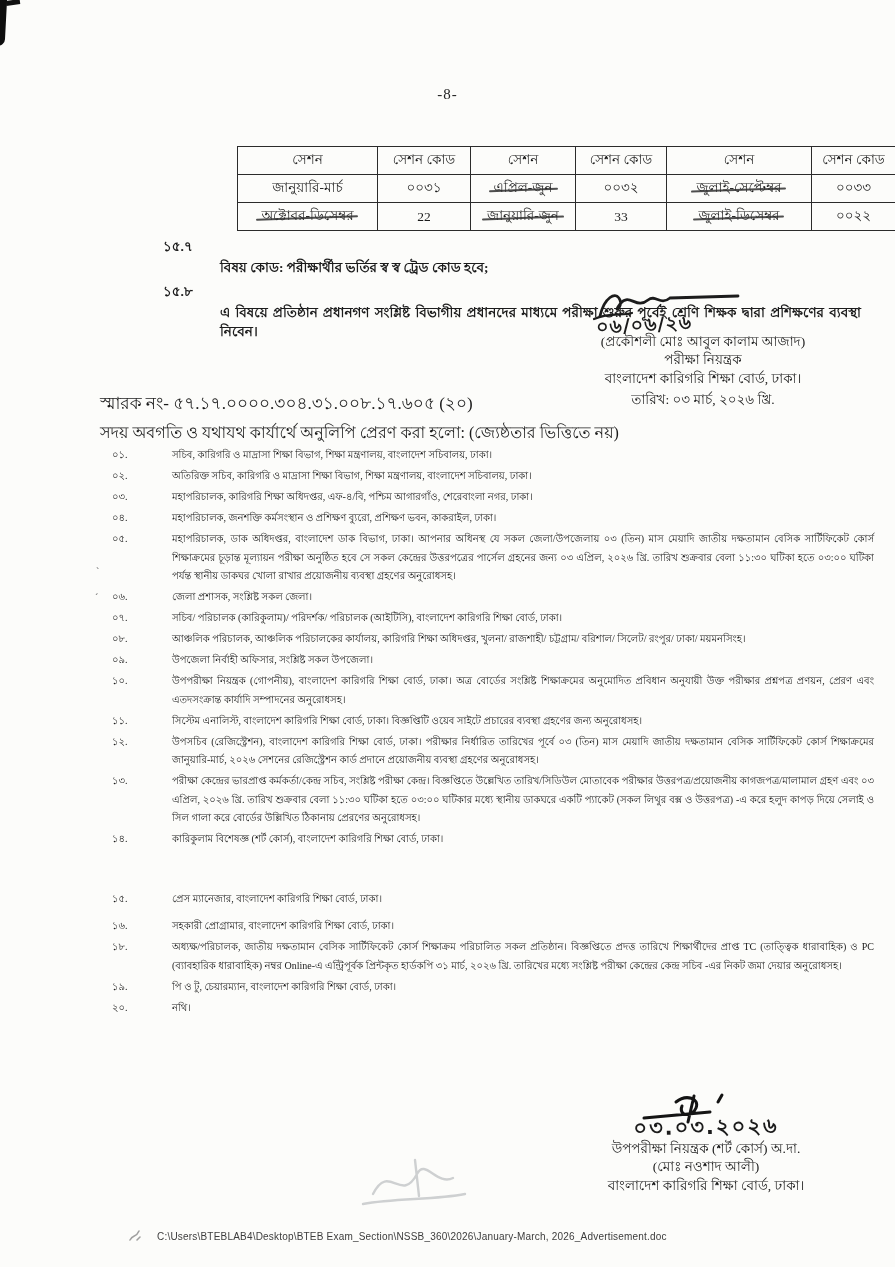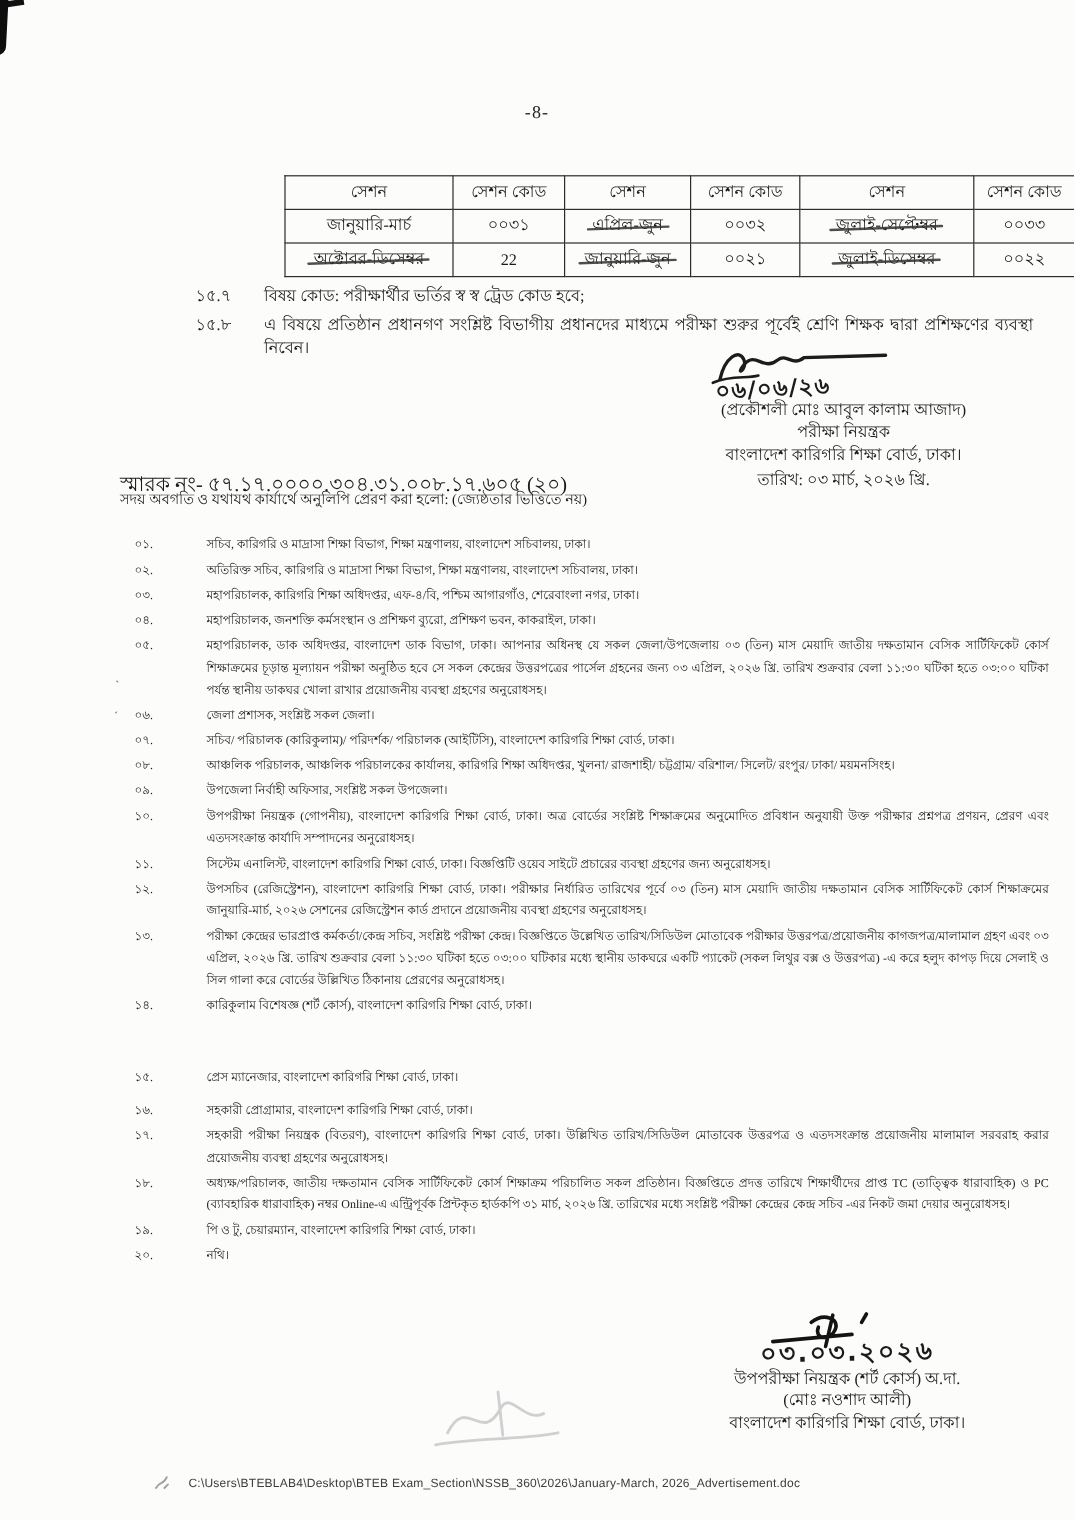--- a/index.html
+++ b/index.html
@@ -29,33 +29,33 @@
     padding:2px 2px;height:23px;font-weight:normal;overflow:hidden;white-space:nowrap;
   }
   table.session th{height:21px;margin-top:10px;}
   .struck{position:relative;display:inline-block;padding:0 2px;}
   .struck::after{
     content:"";position:absolute;left:-3px;right:-3px;top:52%;height:2px;
     background:#2f2f2f;transform:rotate(-2deg);border-radius:2px;opacity:.85;
   }
 
   .clauses{position:absolute;left:163px;top:237px;width:712px;font-size:13.5px;line-height:19px;}
-  .clause{display:grid;grid-template-columns:57px 1fr;margin-bottom:5px;}
-  .clause .tx{text-align:justify;padding-right:14px;}
+  .clause{display:grid;grid-template-columns:57px 1fr;margin-bottom:5px;font-weight:bold;}
+  .clause .tx{text-align:justify;padding-right:14px;margin-top:21px;}
 
   .sig{position:absolute;text-align:center;font-size:13.5px;line-height:18.5px;}
   .sig-top{left:570px;top:286px;width:266px;}
   .sig-bottom{left:578px;top:1092px;width:256px;}
   .sig svg{display:block;}
   .hand-date{font-weight:bold;font-family:"DejaVu Sans",sans-serif;}
   .hand-date-top{font-size:19px;transform:rotate(-3deg);text-align:left;padding-left:26px;margin:-10px 0 2px 0;letter-spacing:1px;}
   .hand-date-bottom{font-size:21px;transform:rotate(-1deg);margin:-8px 0 3px 0;letter-spacing:2px;}
 
   .memo-number{position:absolute;left:100px;top:390px;font-size:17px;}
-  .copy-intro{position:absolute;left:100px;top:407px;font-size:12px;}
+  .copy-intro{position:absolute;left:100px;top:420px;font-size:16px;}
 
   .copy-list{position:absolute;left:112px;top:446px;width:766px;font-size:10px;line-height:18.5px;}
   .list-item{display:grid;grid-template-columns:60px 1fr;margin-bottom:2.5px;}
   .list-item .tx{text-align:justify;padding-right:4px;}
   .list-item:nth-child(15){margin-bottom:9px;margin-top:41px;}
 
   .pencil-scribble{position:absolute;left:345px;top:1152px;opacity:.55;}
 
   .footer-path{
     position:absolute;left:157px;top:1231px;
@@ -91,21 +91,21 @@
           <td><span>০০৩১</span></td>
           <td><span class="struck">এপ্রিল-জুন</span></td>
           <td><span>০০৩২</span></td>
           <td><span class="struck">জুলাই-সেপ্টেম্বর</span></td>
           <td><span>০০৩৩</span></td>
         </tr>
         <tr>
           <td><span class="struck">অক্টোবর-ডিসেম্বর</span></td>
           <td><span>22</span></td>
           <td><span class="struck">জানুয়ারি-জুন</span></td>
-          <td><span>০০২১</span></td>
+          <td><span>33</span></td>
           <td><span class="struck">জুলাই-ডিসেম্বর</span></td>
           <td><span>০০২২</span></td>
         </tr>
       </tbody>
   </table>
 
   <div class="clauses" id="clauses">
       <div class="clause">
         <span>১৫.৭</span>
         <span class="tx">বিষয় কোড: পরীক্ষার্থীর ভর্তির স্ব স্ব ট্রেড কোড হবে;</span>
@@ -191,24 +191,20 @@
       </div>
       <div class="list-item">
         <span>১৫.</span>
         <span class="tx">প্রেস ম্যানেজার, বাংলাদেশ কারিগরি শিক্ষা বোর্ড, ঢাকা।</span>
       </div>
       <div class="list-item">
         <span>১৬.</span>
         <span class="tx">সহকারী প্রোগ্রামার, বাংলাদেশ কারিগরি শিক্ষা বোর্ড, ঢাকা।</span>
       </div>
       <div class="list-item">
-        <span>১৭.</span>
-        <span class="tx">সহকারী পরীক্ষা নিয়ন্ত্রক (বিতরণ), বাংলাদেশ কারিগরি শিক্ষা বোর্ড, ঢাকা। উল্লিখিত তারিখ/সিডিউল মোতাবেক উত্তরপত্র ও এতদসংক্রান্ত প্রয়োজনীয় মালামাল সরবরাহ করার প্রয়োজনীয় ব্যবস্থা গ্রহণের অনুরোধসহ।</span>
-      </div>
-      <div class="list-item">
         <span>১৮.</span>
         <span class="tx">অধ্যক্ষ/পরিচালক, জাতীয় দক্ষতামান বেসিক সার্টিফিকেট কোর্স শিক্ষাক্রম পরিচালিত সকল প্রতিষ্ঠান। বিজ্ঞপ্তিতে প্রদত্ত তারিখে শিক্ষার্থীদের প্রাপ্ত TC (তাত্ত্বিক ধারাবাহিক) ও PC (ব্যাবহারিক ধারাবাহিক) নম্বর Online-এ এন্ট্রিপূর্বক প্রিন্টকৃত হার্ডকপি ৩১ মার্চ, ২০২৬ খ্রি. তারিখের মধ্যে সংশ্লিষ্ট পরীক্ষা কেন্দ্রের কেন্দ্র সচিব -এর নিকট জমা দেয়ার অনুরোধসহ।</span>
       </div>
       <div class="list-item">
         <span>১৯.</span>
         <span class="tx">পি ও টু, চেয়ারম্যান, বাংলাদেশ কারিগরি শিক্ষা বোর্ড, ঢাকা।</span>
       </div>
       <div class="list-item">
         <span>২০.</span>
         <span class="tx">নথি।</span>

